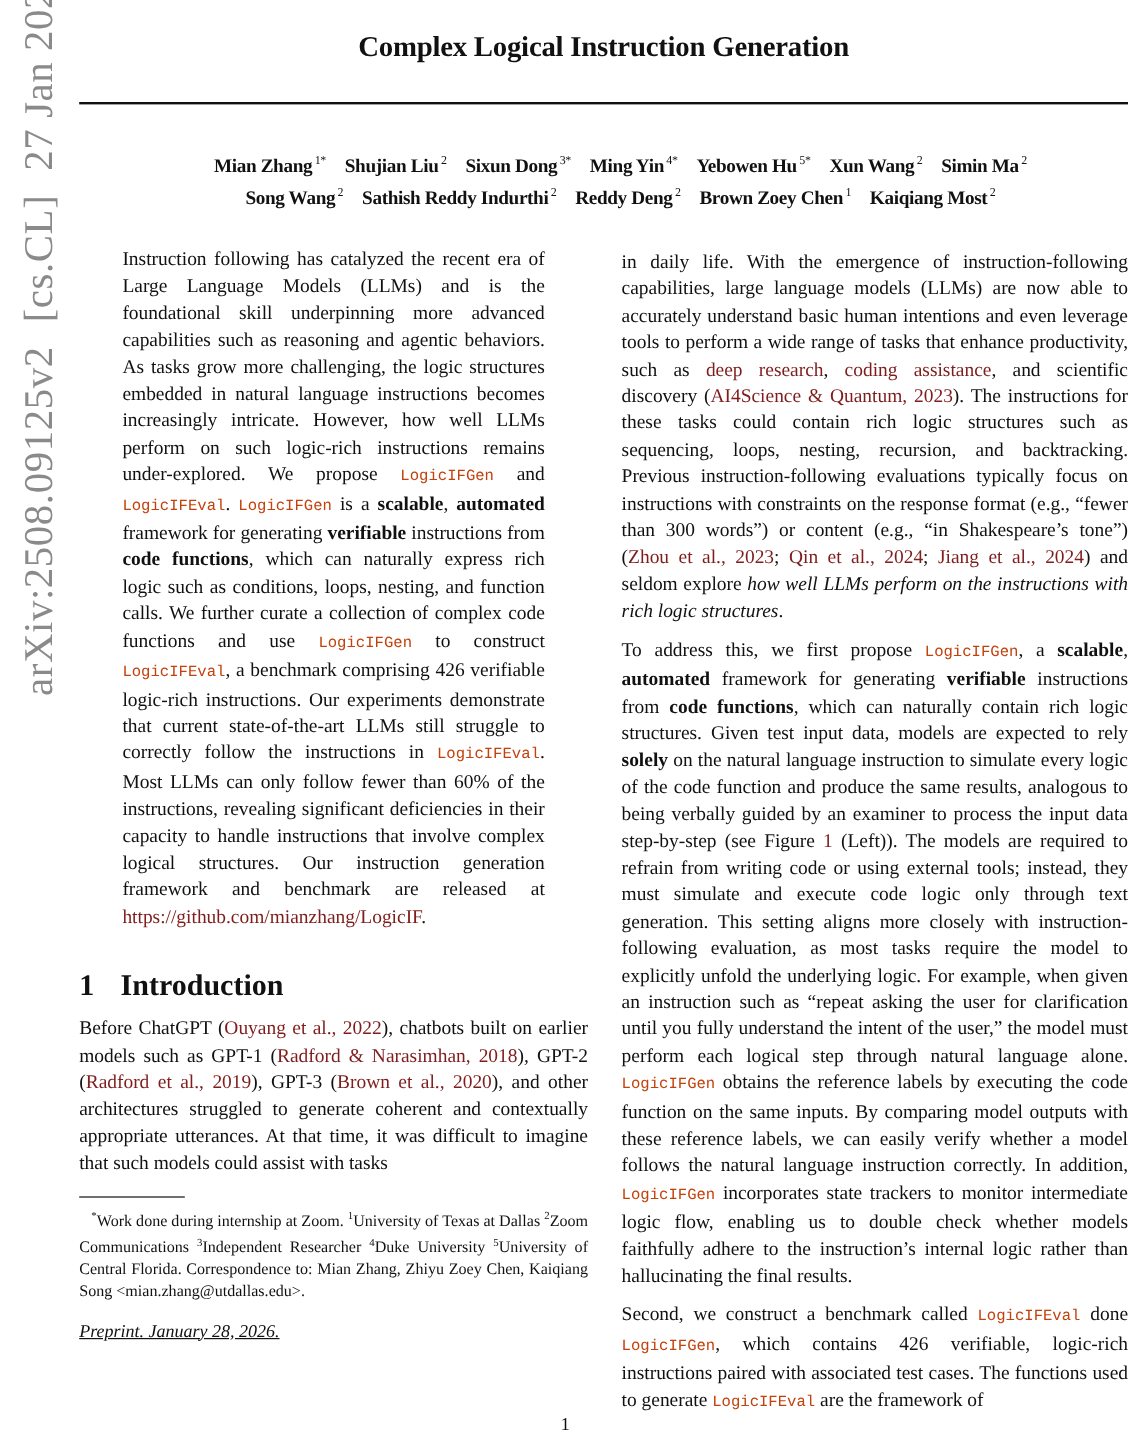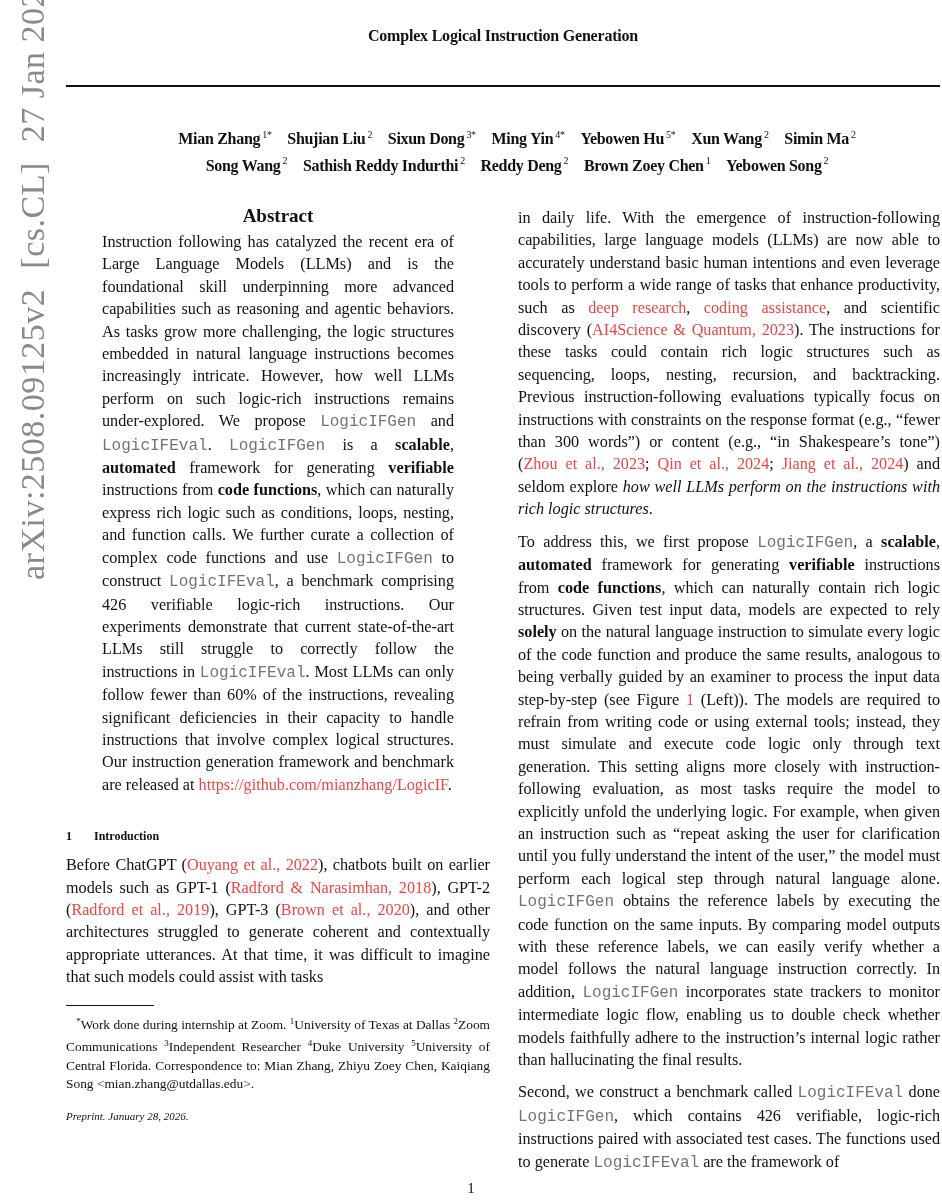--- a/index.html
+++ b/index.html
@@ -1,43 +1,43 @@
 <!DOCTYPE html>
 <html><head>
 <meta charset="utf-8">
 <style>
   html, body { margin: 0; padding: 0; background: #ffffff; }
   body { width: 942px; height: 1200px; position: relative; overflow: hidden;
          font-family: "Liberation Serif", "DejaVu Serif", serif; color: #111; }
   .title { position: absolute; left: 66px; width: 874px; top: 27px; text-align: center;
-           font-weight: bold; font-size: 16px; letter-spacing: -0.2px; }
+           font-weight: bold; font-size: 24px; letter-spacing: -0.2px; }
   .rule { position: absolute; left: 66px; width: 874px; top: 85px; height: 2px; background: #111; }
   .authors { position: absolute; left: 80px; width: 874px; top: 124px; text-align: center;
              font-weight: bold; font-size: 16px; line-height: 22px; letter-spacing: -0.3px; }
   .authors .author { margin: 0 6px; white-space: nowrap; }
   .authors sup { font-size: 10px; font-weight: normal; margin-left: 2px; }
   .arxiv { position: absolute; left: 44px; top: 580px; transform-origin: 0 0; transform: rotate(-90deg);
            font-size: 34px; color: #8a8a8a; white-space: nowrap; letter-spacing: 0.5px;
            translate: -30px 0; }
   .arxiv span { margin-right: 20px; }
   .col-left { position: absolute; left: 66px; width: 424px; top: 205px; }
   .col-right { position: absolute; left: 518px; width: 422px; top: 207px; }
   .abstract-title { text-align: center; font-weight: bold; font-size: 19px; margin: 0 0 4px 0; }
   .abstract { margin: 0 36px; font-size: 16.2px; line-height: 22.4px; text-align: justify; hyphens: auto; }
   .para { font-size: 16.2px; line-height: 22.4px; text-align: justify; margin: 0 0 10px 0; }
-  .mono { font-family: "Liberation Mono", "DejaVu Sans Mono", monospace; font-size: 16px; color: #737373; margin-top: 35px; }
-  .link { color: #ef4444; }
+  .mono { font-family: "Liberation Mono", "DejaVu Sans Mono", monospace; font-size: 13px; color: #c2410c; margin-top: 35px; }
+  .link { color: #7f1d1d; }
   b { font-weight: bold; }
   i { font-style: italic; }
-  .section { font-weight: bold; font-size: 12px; margin: 33px 0 10px 0; }
+  .section { font-weight: bold; font-size: 25px; margin: 33px 0 10px 0; }
   .section .num { margin-right: 22px; }
   .fn-rule { width: 88px; height: 1px; background: #111; margin: 16px 0 6px 0; }
   .footnote { font-size: 13.4px; line-height: 18px; text-align: justify; }
   .footnote sup { font-size: 9px; }
-  .preprint { font-size: 11px; font-style: italic; margin-top: 17px; }
+  .preprint { font-size: 15px; font-style: italic; margin-top: 17px; text-decoration: underline; }
   .pagenum { position: absolute; top: 1180px; left: 0; width: 942px; text-align: center; font-size: 15px; }
 </style>
 </head>
 <body>
 
 <div class="arxiv">
   <span>arXiv:2508.09125v2</span><span>[cs.CL]</span><span>27 Jan 2026</span>
 </div>
 
 <div class="title">Complex Logical Instruction Generation</div>
@@ -51,26 +51,25 @@
     <span class="author"><span>Ming Yin</span><sup>4*</sup></span>
     <span class="author"><span>Yebowen Hu</span><sup>5*</sup></span>
     <span class="author"><span>Xun Wang</span><sup>2</sup></span>
     <span class="author"><span>Simin Ma</span><sup>2</sup></span>
   </div>
   <div>
     <span class="author"><span>Song Wang</span><sup>2</sup></span>
     <span class="author"><span>Sathish Reddy Indurthi</span><sup>2</sup></span>
     <span class="author"><span>Reddy Deng</span><sup>2</sup></span>
     <span class="author"><span>Brown Zoey Chen</span><sup>1</sup></span>
-    <span class="author"><span>Yebowen Song</span><sup>2</sup></span>
+    <span class="author"><span>Kaiqiang Most</span><sup>2</sup></span>
   </div>
 </div>
 
 <div class="col-left">
-  <div class="abstract-title">Abstract</div>
   <div class="abstract"><span>Instruction following has catalyzed the recent era of Large Language Models (LLMs) and is the foundational skill underpinning more advanced capabilities such as reasoning and agentic behaviors. As tasks grow more challenging, the logic structures embedded in natural language instructions becomes increasingly intricate. However, how well LLMs perform on such logic-rich instructions remains under-explored. We propose </span><span class="mono">LogicIFGen</span><span> and </span><span class="mono">LogicIFEval</span><span>. </span><span class="mono">LogicIFGen</span><span> is a </span><b>scalable</b><span>, </span><b>automated</b><span> framework for generating </span><b>verifiable</b><span> instructions from </span><b>code functions</b><span>, which can naturally express rich logic such as conditions, loops, nesting, and function calls. We further curate a collection of complex code functions and use </span><span class="mono">LogicIFGen</span><span> to construct </span><span class="mono">LogicIFEval</span><span>, a benchmark comprising 426 verifiable logic-rich instructions. Our experiments demonstrate that current state-of-the-art LLMs still struggle to correctly follow the instructions in </span><span class="mono">LogicIFEval</span><span>. Most LLMs can only follow fewer than 60% of the instructions, revealing significant deficiencies in their capacity to handle instructions that involve complex logical structures. Our instruction generation framework and benchmark are released at </span><a class="link">https://github.com/mianzhang/LogicIF</a><span>.</span></div>
 
   <div class="section"><span class="num">1</span><span>Introduction</span></div>
   <div class="para"><span>Before ChatGPT (</span><a class="link">Ouyang et al., 2022</a><span>), chatbots built on earlier models such as GPT-1 (</span><a class="link">Radford &amp; Narasimhan, 2018</a><span>), GPT-2 (</span><a class="link">Radford et al., 2019</a><span>), GPT-3 (</span><a class="link">Brown et al., 2020</a><span>), and other architectures struggled to generate coherent and contextually appropriate utterances. At that time, it was difficult to imagine that such models could assist with tasks</span></div>
 
   <div class="fn-rule"></div>
   <div class="footnote">&nbsp;&nbsp;&nbsp;<sup>*</sup><span>Work done during internship at Zoom. </span><sup>1</sup><span>University of Texas at Dallas </span><sup>2</sup><span>Zoom Communications </span><sup>3</sup><span>Independent Researcher </span><sup>4</sup><span>Duke University </span><sup>5</sup><span>University of Central Florida. Correspondence to: Mian Zhang, Zhiyu Zoey Chen, Kaiqiang Song &lt;mian.zhang@utdallas.edu&gt;.</span></div>
   <div class="preprint">Preprint. January 28, 2026.</div>
 </div>
 

